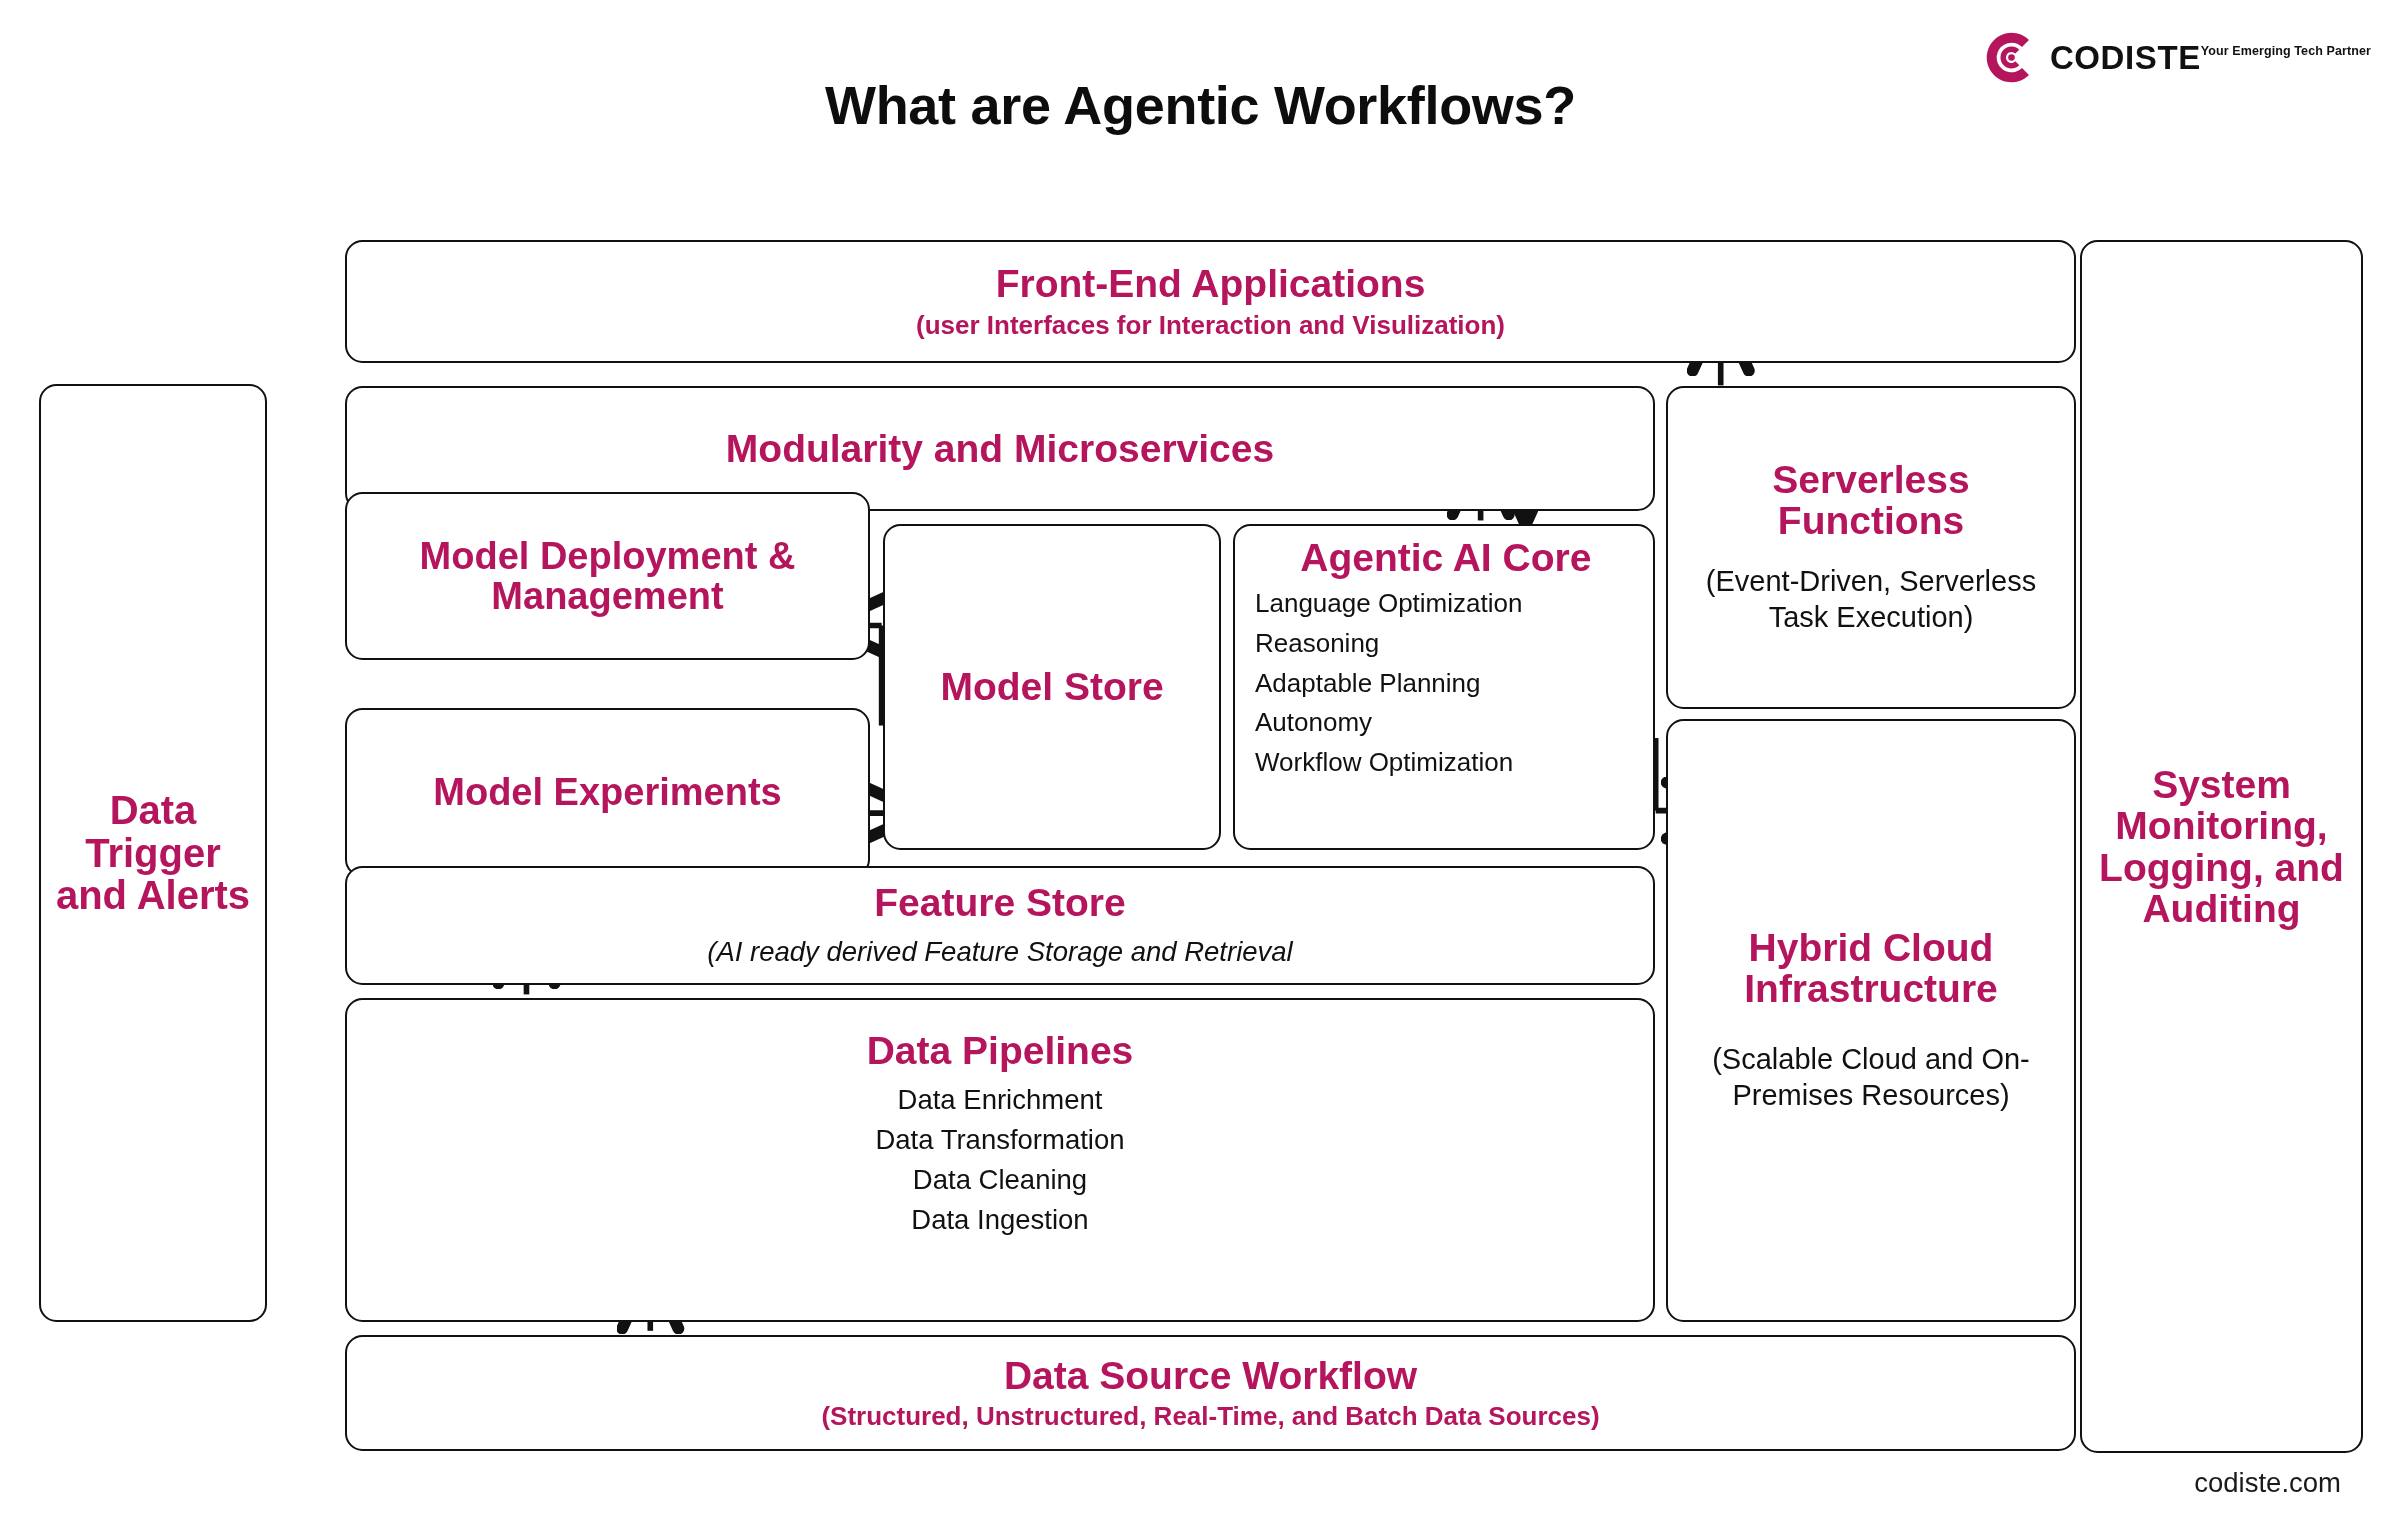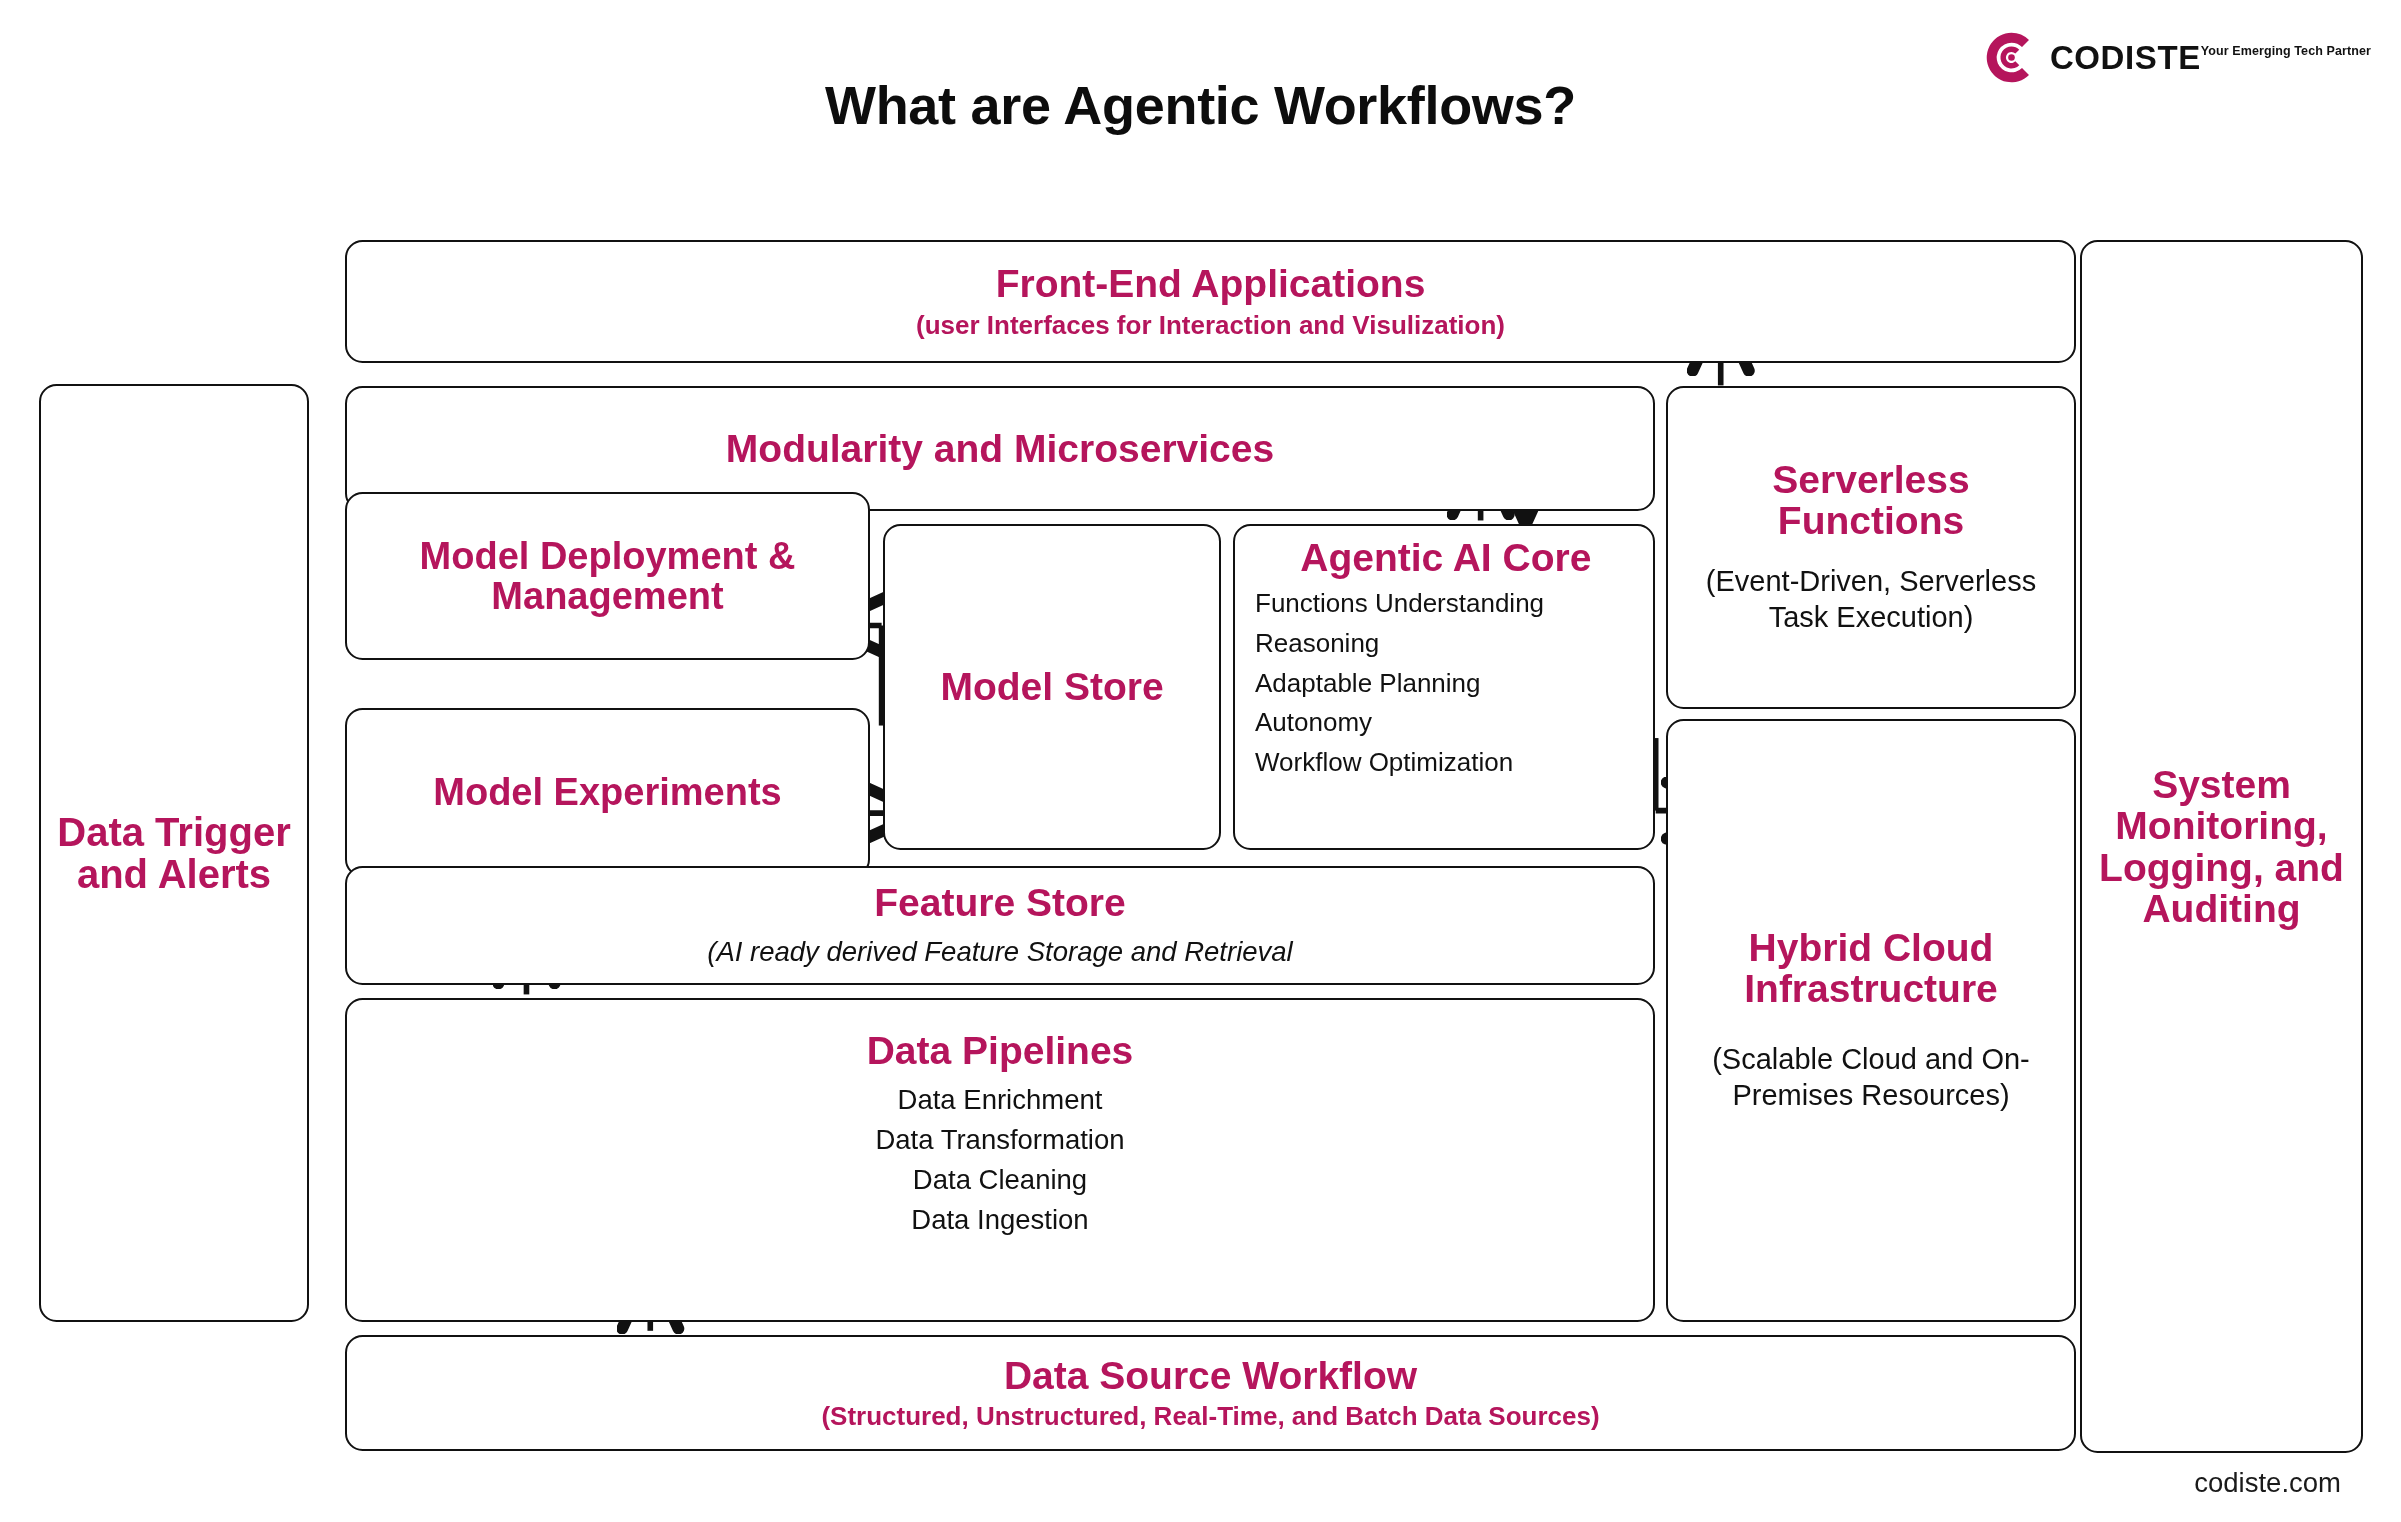--- a/index.html
+++ b/index.html
@@ -48,21 +48,21 @@
   .bx-sub-dark { color: #111; font-weight: 400; line-height: 1.26; }
   .bx-list { color: #111; font-weight: 400; line-height: 1.0; text-align: left; width: 100%; }
   .bx-list div { margin: 0 0 13.8px 0; }
   .bx-list div:last-child { margin-bottom: 0; }
 
   
   #front-end      { left: 345px;  top: 240px;  width: 1731px; height: 123px; }
   #front-end .bx-title { font-size: 39px; }
   #front-end .bx-sub   { font-size: 26px; margin-top: 6.3px; }
 
-  #data-trigger   { left: 39px;   top: 384px;  width: 270px;  height: 938px; }
+  #data-trigger   { left: 39px;   top: 384px;  width: 228px;  height: 938px; }
   #data-trigger .bx-title { font-size: 40px; }
 
   #sys-mon        { left: 2080px; top: 240px;  width: 283px;  height: 1213px; }
   #sys-mon .bx-title { font-size: 39px; }
 
   #modularity     { left: 345px;  top: 386px;  width: 1310px; height: 125px; }
   #modularity .bx-title { font-size: 39px; }
 
   #model-deploy   { left: 345px;  top: 492px;  width: 525px;  height: 168px; }
   #model-deploy .bx-title { font-size: 38px; }
@@ -183,21 +183,21 @@
     <div class="bx-title">Model Experiments</div>
   </div>
 
   <div class="box" id="model-store">
     <div class="bx-title">Model Store</div>
   </div>
 
   <div class="box" id="agentic">
     <div class="bx-title">Agentic AI Core</div>
     <div class="bx-list">
-      <div>Functions Understanding</div>
+      <div>Language Optimization</div>
       <div>Reasoning</div>
       <div>Adaptable Planning</div>
       <div>Autonomy</div>
       <div>Workflow Optimization</div>
     </div>
   </div>
 
   <div class="box" id="serverless">
     <div class="bx-title">Serverless Functions</div>
     <div class="bx-sub-dark">(Event-Driven, Serverless Task Execution)</div>

